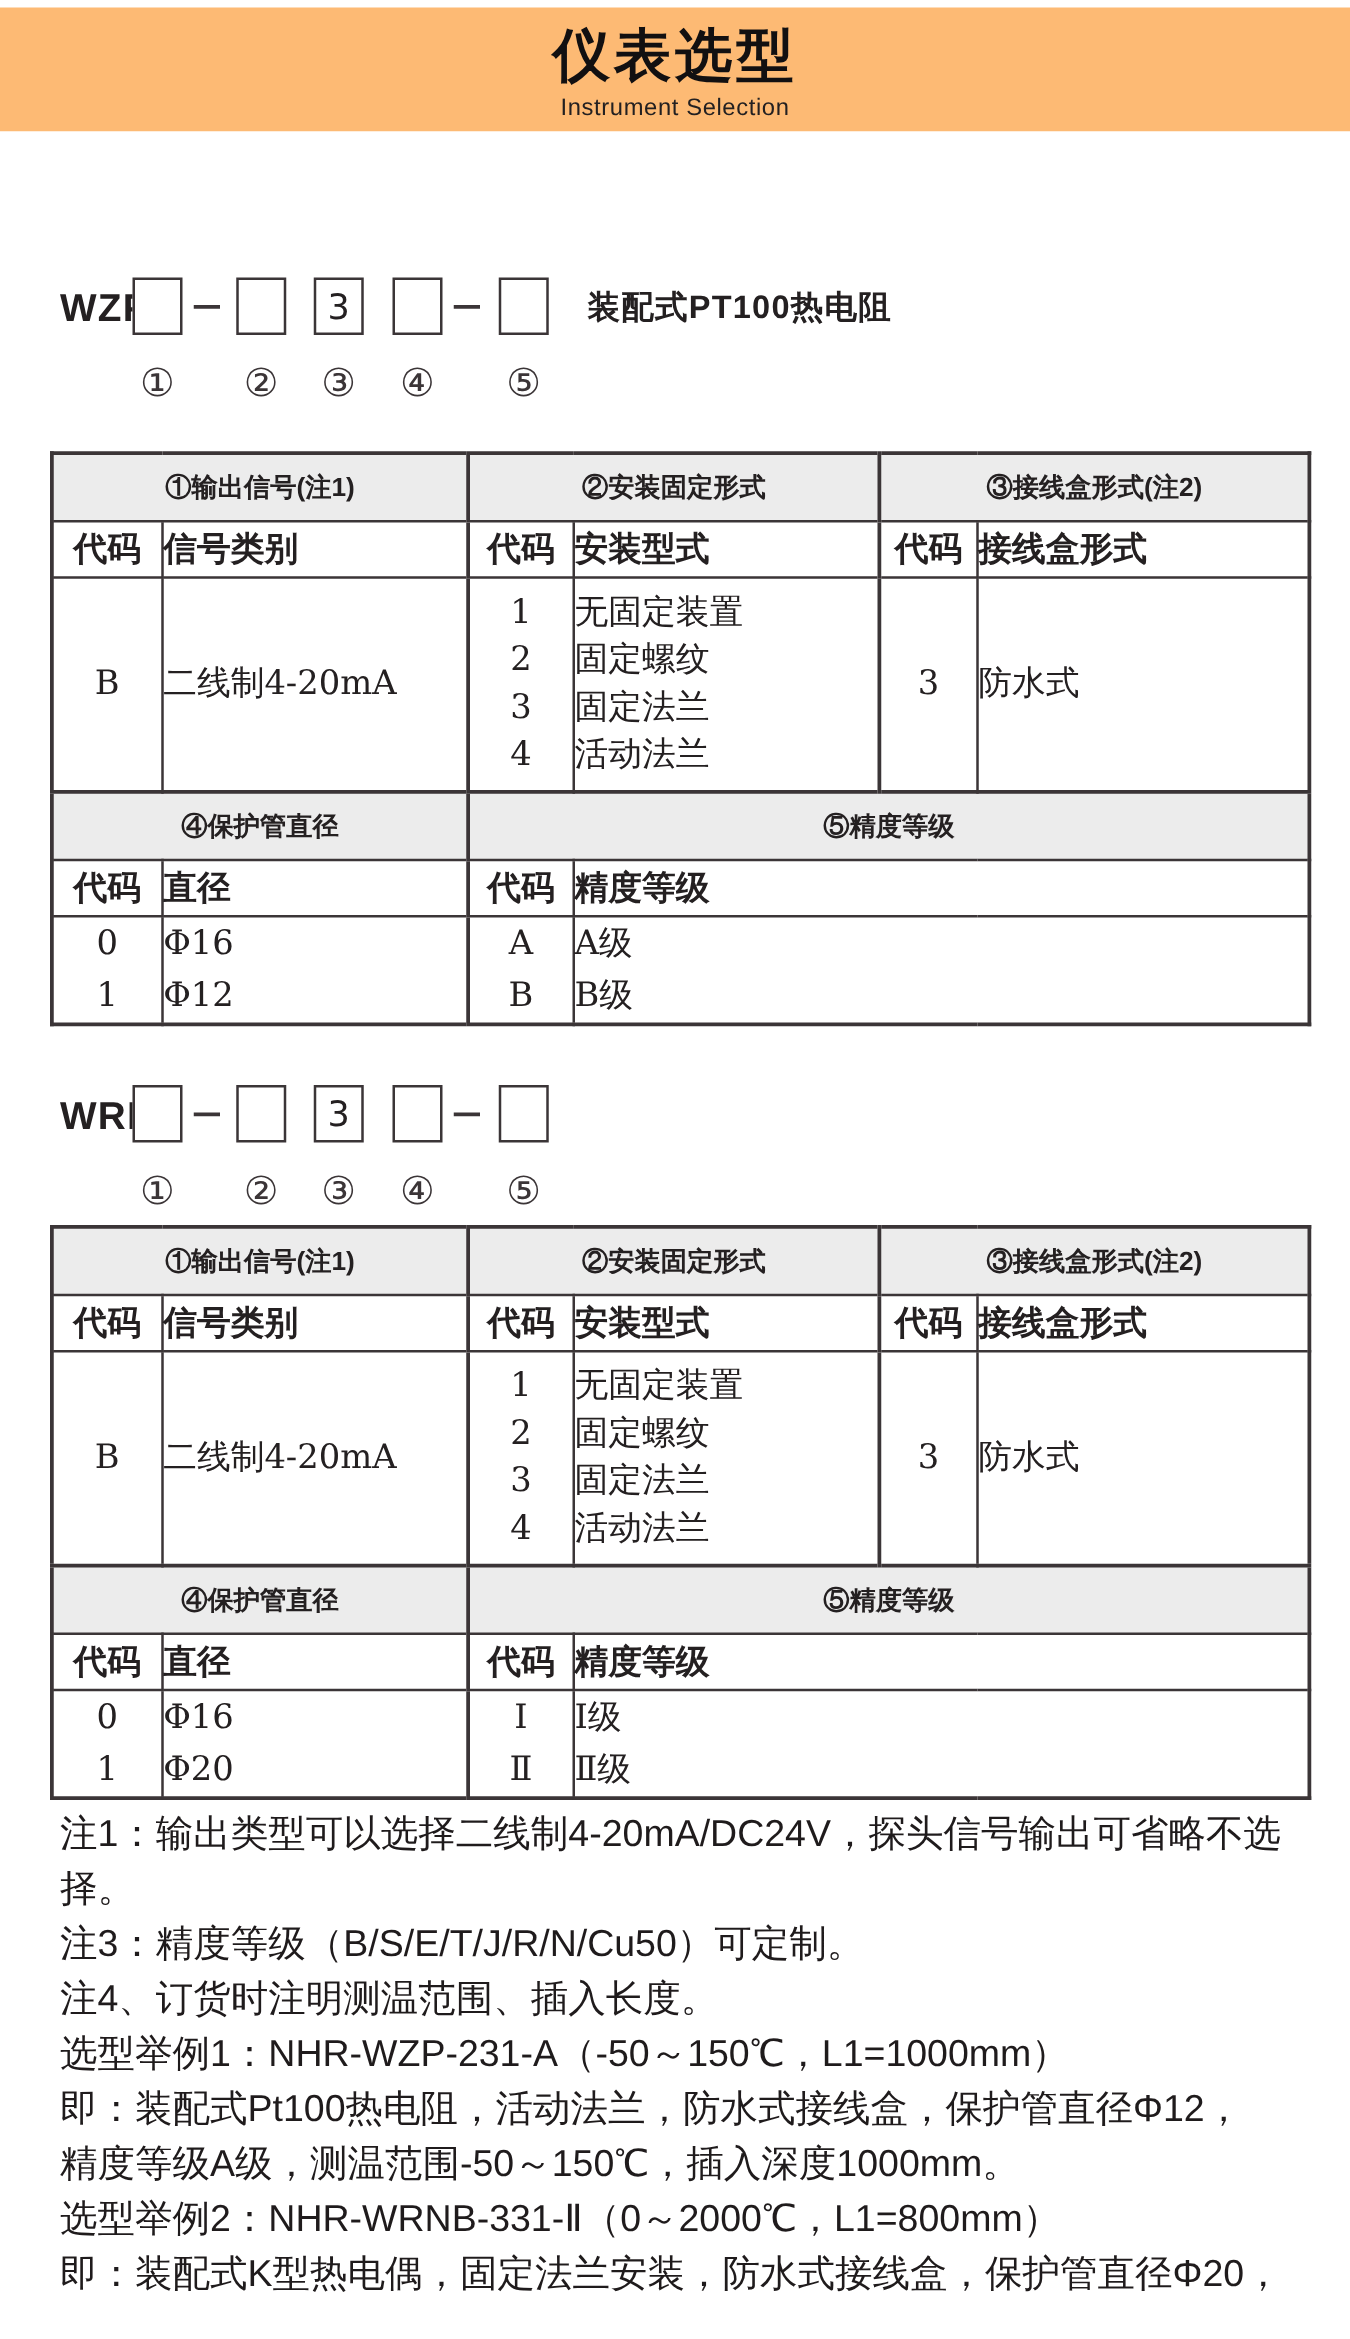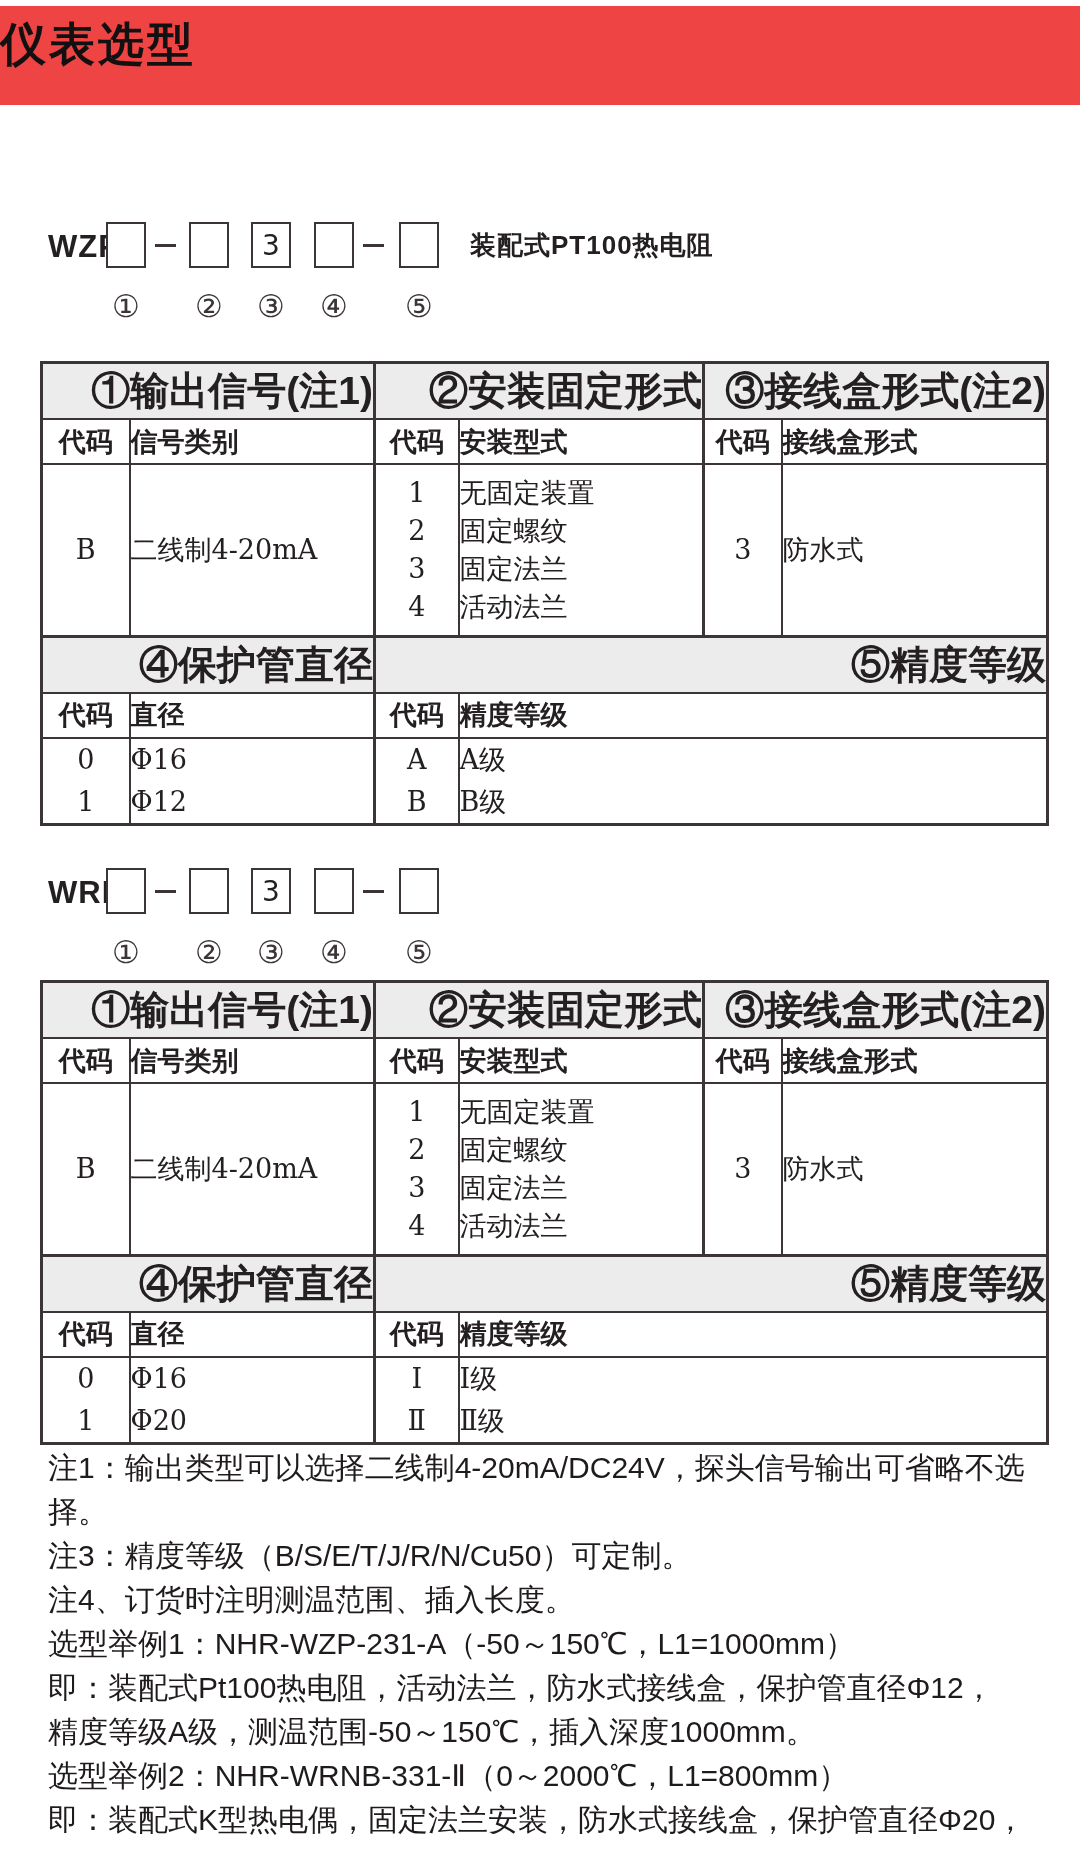--- a/index.html
+++ b/index.html
@@ -5,21 +5,21 @@
   * { box-sizing: border-box; }
   html,body { margin:0; padding:0; }
   body {
     width:1080px; height:1871px; position:relative; overflow:hidden;
     background:#ffffff; color:#242021;
     font-family:"Liberation Sans", sans-serif;
   }
 
   
   .banner { position:absolute; left:0; top:6px; width:1080px; height:99px;
-            background:#ef4444; text-align:left; }
+            background:#fdba74; text-align:center; }
   .banner-title { margin:0; padding-top:8px; font-size:46px; font-weight:bold;
                   letter-spacing:3px; color:#121011; }
   .banner-sub { margin:0; font-size:19px; color:#232021; letter-spacing:0.5px; }
 
   
   .model-line { position:absolute; left:0; width:1080px; height:48px; }
   .model-prefix { position:absolute; left:48px; top:7px; font-size:31px;
                   font-weight:bold; letter-spacing:1px; }
   .code-box { position:absolute; top:0; width:40px; height:46px;
               border:2px solid #3b3537; background:#fff; text-align:center;
@@ -40,22 +40,22 @@
 
   
   table.sel-table { position:absolute; left:40px; width:1006px;
                     border-collapse:collapse; table-layout:fixed;
                     border:3px solid #3b3537; }
   .sel-table td, .sel-table th { border:2px solid #3b3537; padding:0;
                                  vertical-align:middle; }
   .sec-l { border-left:3px solid #3b3537 !important; }
   .thick-t { border-top:3px solid #3b3537 !important; }
 
-  .hdr-cell { background:#ececec; font-size:39px; font-weight:bold;
-              text-align:right; padding:6px 4px 6px 8px; height:54px;
+  .hdr-cell { background:#ececec; font-size:21px; font-weight:bold;
+              text-align:center; padding:6px 4px 6px 8px; height:54px;
               font-family:"Liberation Sans", sans-serif; }
   .sub-cell { height:45px; font-size:27px; font-weight:600;
               font-family:"DejaVu Serif", serif; }
   .sub-code { text-align:center; }
   .sub-label { text-align:left; padding-left:10px; }
   .body-cell { vertical-align:top; font-size:27px;
                font-family:"DejaVu Serif", serif; }
   .body-top { height:172px; padding-top:8px; }
   .body-bot { height:85px; padding-top:4px; }
   .cl { line-height:38px; }
@@ -65,20 +65,21 @@
 
   
   .notes { position:absolute; left:48px; top:1446px; width:1010px;
            font-size:30px; line-height:44px; color:#1f1b1c; font-weight:500; }
 </style>
 </head>
 <body>
 
 <div class="banner">
   <h1 class="banner-title">仪表选型</h1>
+  <p class="banner-sub">Instrument Selection</p>
 </div>
 
 <div class="model-line" style="top:222px;">
   <span class="model-prefix">WZP</span>
   <span class="code-box box1"></span>
   <span class="dash dash1"></span>
   <span class="code-box box2"></span>
   <span class="code-box box3">3</span>
   <span class="code-box box4"></span>
   <span class="dash dash2"></span>

